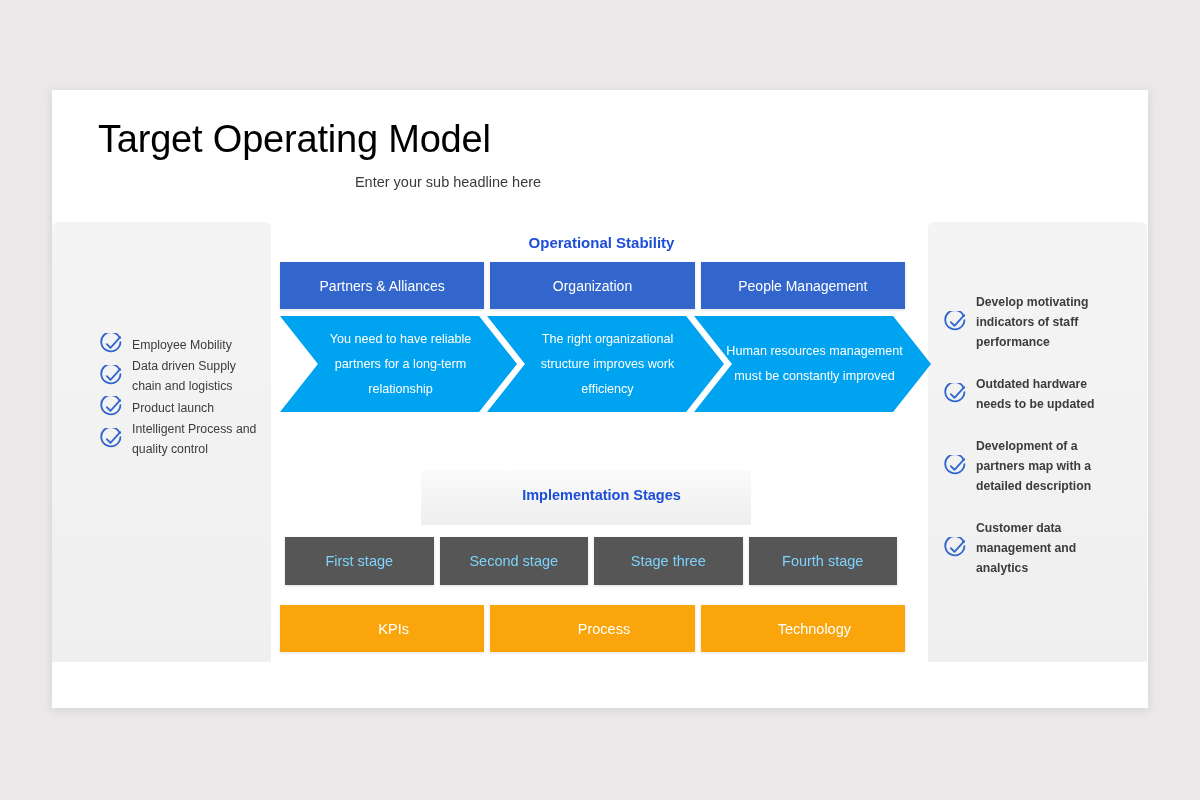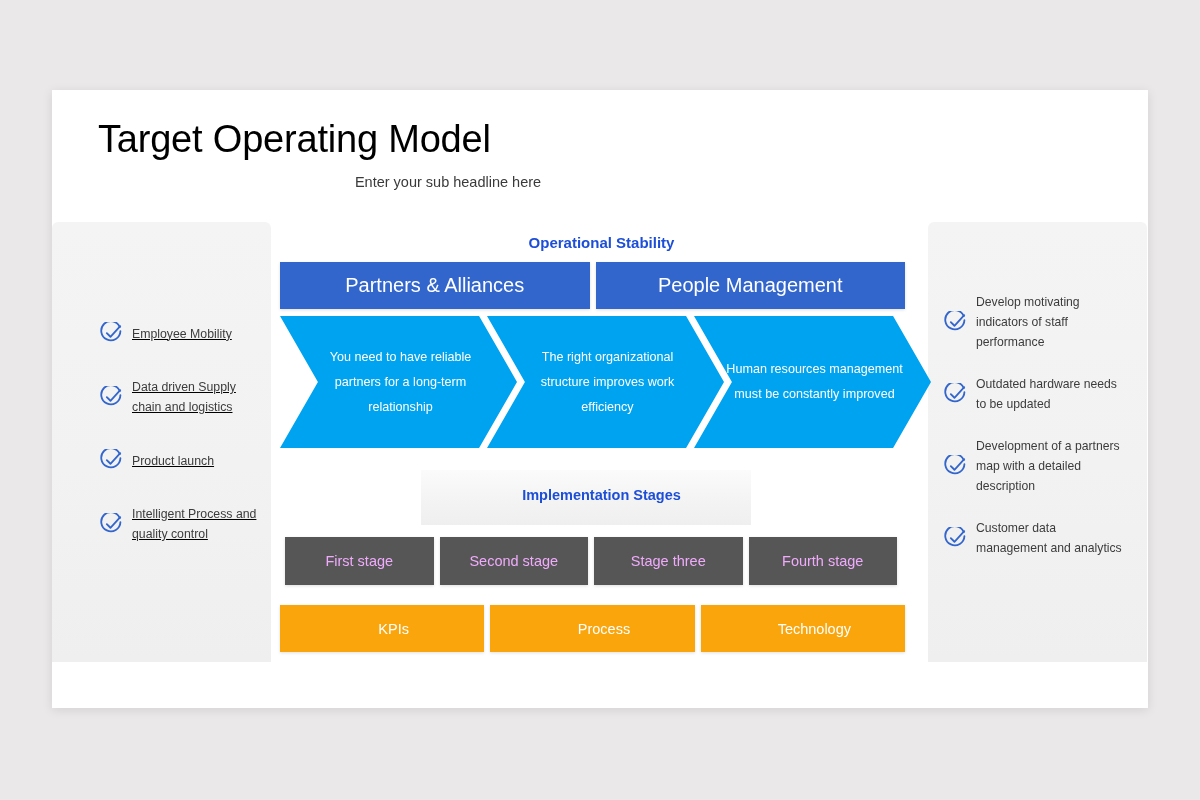--- a/index.html
+++ b/index.html
@@ -63,22 +63,22 @@
   .side-panel.left  { left: 0px; }
   .side-panel.right { left: 876px; }
 
   .panel-list {
     position: absolute;
     left: 0;
     right: 0;
     display: flex;
     flex-direction: column;
   }
-  .side-panel.left .panel-list  { top: 100px; gap: 32px; padding: 0 14px 0 48px; text-decoration: underline; }
-  .side-panel.right .panel-list { top: 70px;  gap: 22px; padding: 0 24px 0 16px; }
+  .side-panel.left .panel-list  { top: 111px; padding: 0 14px 0 48px; }
+  .side-panel.right .panel-list { top: 70px;  gap: 22px; padding: 0 24px 0 16px; font-weight: bold; }
 
   .panel-item {
     display: flex;
     align-items: center;
     gap: 9px;
   }
   .check-icon {
     flex: 0 0 auto;
     width: 23px;
     height: 23px;
@@ -121,36 +121,36 @@
     display: flex;
     gap: 6px;
   }
   .header-box {
     flex: 1;
     background: #3366cc;
     display: flex;
     align-items: center;
     justify-content: center;
     color: #ffffff;
-    font-size: 20px;
+    font-size: 14px;
     box-shadow: 0 1px 3px rgba(0,0,0,0.13);
   }
 
   
   .chevron-row {
     position: absolute;
     left: 5px;
     top: 94px;
     width: 645px;
     height: 132px;
   }
   .chevron {
     position: absolute;
     top: 0;
-    height: 132px;
+    height: 96px;
     background: #00a3f0;
     display: flex;
     align-items: center;
     justify-content: center;
     text-align: center;
     color: #ffffff;
     font-size: 12.6px;
     line-height: 25px;
     padding: 0 26px 0 30px;
     clip-path: polygon(0 0, 84% 0, 100% 50%, 84% 100%, 0 100%, 16% 50%);
@@ -181,21 +181,21 @@
     height: 48px;
     display: flex;
     gap: 6px;
   }
   .stage-box {
     flex: 1;
     background: #565656;
     display: flex;
     align-items: center;
     justify-content: center;
-    color: #f0abfc;
+    color: #7dd3fc;
     font-size: 14.5px;
     box-shadow: 0 1px 3px rgba(0,0,0,0.13);
   }
 
   
   .orange-row {
     position: absolute;
     left: 5px;
     top: 383px;
     width: 625px;
@@ -300,20 +300,21 @@
 
     </div>
   </div>
 
   <div class="diagram">
 
     <div class="section-title operational">Operational Stability</div>
 
     <div class="header-row">
       <div class="header-box">Partners &amp; Alliances</div>
+      <div class="header-box">Organization</div>
       <div class="header-box">People Management</div>
     </div>
 
     <div class="chevron-row">
       <div class="chevron c1">You need to have reliable partners for a long-term relationship</div>
       <div class="chevron c2">The right organizational structure improves work efficiency</div>
       <div class="chevron c3">Human resources management must be constantly improved</div>
     </div>
 
     <div class="stages-band"></div>

